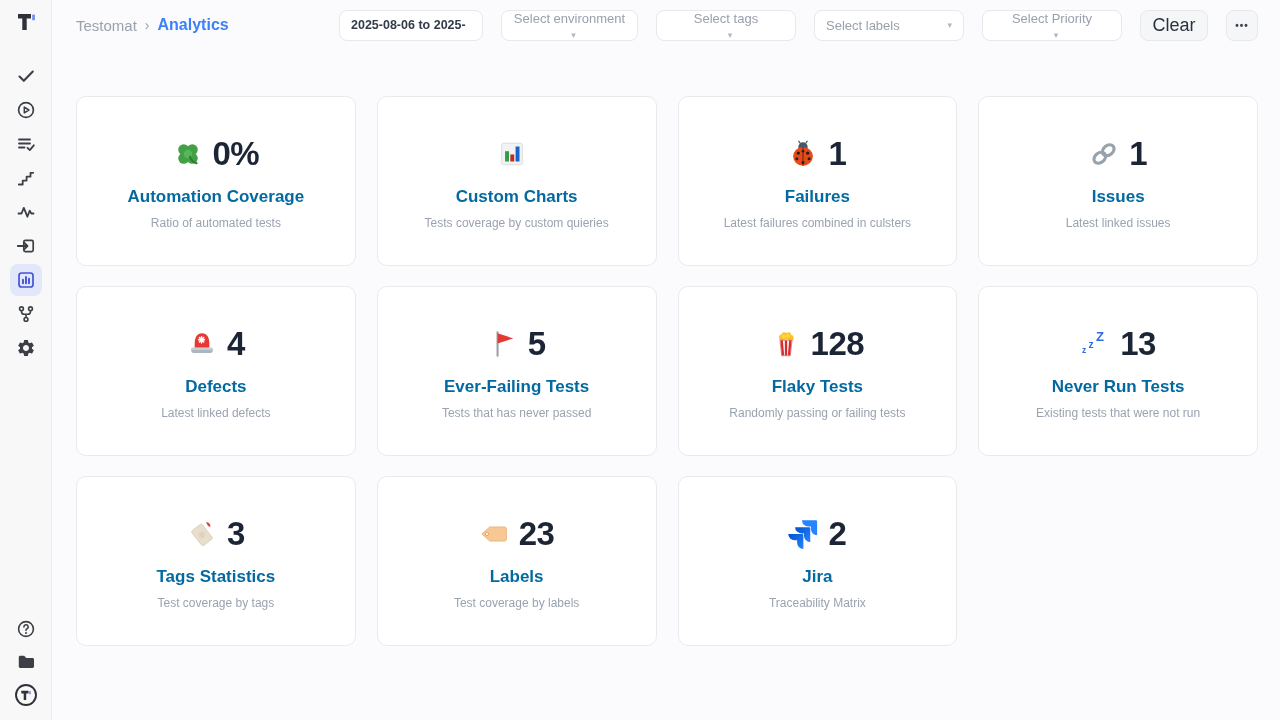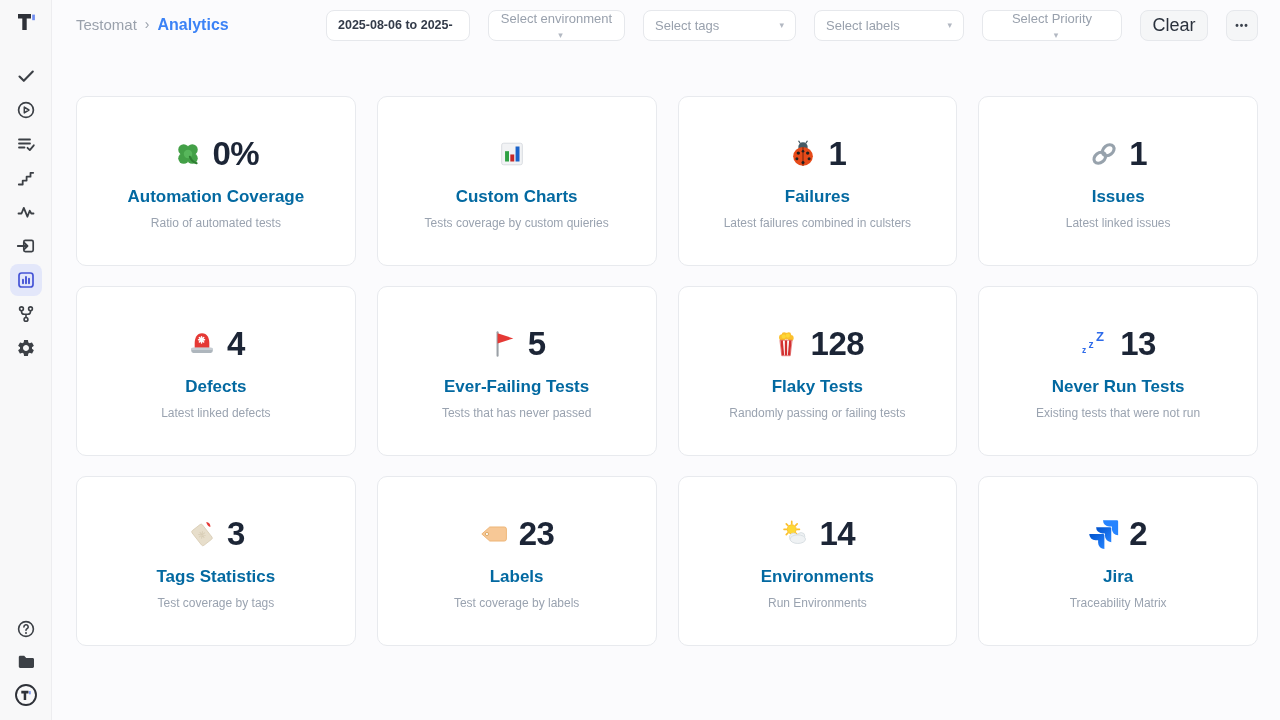--- a/index.html
+++ b/index.html
@@ -26,35 +26,35 @@
     margin-bottom: 2px; cursor: pointer;
   }
   .nav-item.active { background: #e3e7fa; }
   .side-bottom { margin-top: auto; display: flex; flex-direction: column; align-items: center; }
   .side-bottom .nav-item { margin-bottom: 1px; }
 
   
   .main { flex: 1; padding: 0 22px 0 24px; }
 
   .topbar { height: 50px; display: flex; align-items: center; justify-content: space-between; }
-  .breadcrumb { display: flex; align-items: flex-start; gap: 8px; font-size: 15px; }
+  .breadcrumb { display: flex; align-items: center; gap: 8px; font-size: 15px; }
   .crumb-project { color: #9aa1ac; font-weight: 500; cursor: pointer; }
   .crumb-sep { color: #9aa1ac; font-size: 14px; }
   .crumb-page { color: #3b82f6; font-weight: 700; font-size: 16px; }
 
   .controls { display: flex; align-items: center; gap: 18px; }
   .ctrl {
     height: 31px; background: #fff; border: 1px solid #e6e8ec; border-radius: 8px;
     font-size: 13px; display: flex; align-items: center; padding: 0 11px; cursor: pointer;
     white-space: nowrap; overflow: hidden;
   }
   .date-field { width: 144px; font-weight: 700; color: #333b49; font-size: 12.5px; }
   .select { justify-content: space-between; color: #99a1ad; font-size: 13px; }
   .sel-env { width: 137px; flex-direction: column; }
-  .sel-tags { width: 153px; }
+  .sel-tags { width: 140px; flex-direction: column; }
   .sel-labels { width: 150px; }
   .sel-priority { width: 140px; flex-direction: column; }
   .caret { color: #b2b8c2; font-size: 9px; margin-left: 8px; }
   .btn { background: #f5f6f7; justify-content: center; color: #2b323d; }
   .btn-clear { width: 68px; font-size: 18px; }
   .btn-more { width: 32px; padding: 0; font-size: 10px; font-weight: 700; letter-spacing: 1px; color: #3a414c; }
 
   
   .grid {
     margin-top: 46px;
@@ -375,40 +375,20 @@
             <path d="M3 16l8.5-7.5H27a2.2 2.2 0 0 1 2.2 2.2v10.6A2.2 2.2 0 0 1 27 23.5H11.5z" fill="#f7c896" stroke="#edb373"></path>
             <circle cx="8.5" cy="16" r="1.7" fill="#fff" stroke="#d9a864"></circle>
           </svg>
         </span>
         <span class="card-value">23</span>
       </div>
       <div class="card-title">Labels</div>
       <div class="card-subtitle">Test coverage by labels</div>
     </div>
 
-    <div class="card">
-      <div class="card-head">
-        <span class="card-icon">
-          <svg width="30" height="30" viewBox="0 0 32 32">
-            <g stroke="#fbc02d" stroke-width="1.8" stroke-linecap="round">
-              <path d="M12.5 2.6v2.6M12.5 16.8v2.2M4.3 11h2.6M18.1 11h2.6M6.7 5.2l1.8 1.8M16.5 14.8l1.8 1.8M18.3 5.2l-1.8 1.8M8.5 14.8l-1.8 1.8"></path>
-            </g>
-            <circle cx="12.5" cy="11" r="4.8" fill="#fdd835" stroke="#fbc02d"></circle>
-            <g fill="#eff2f4" stroke="#d6dde1" stroke-width="1">
-              <circle cx="14.5" cy="19.5" r="4.4"></circle>
-                <circle cx="22.5" cy="18.5" r="4"></circle>
-              <ellipse cx="19" cy="21.5" rx="8.2" ry="4.6"></ellipse>
-            </g>
-          </svg>
-        </span>
-        <span class="card-value">14</span>
-      </div>
-      <div class="card-title">Environments</div>
-      <div class="card-subtitle">Run Environments</div>
-    </div>
 
     <div class="card">
       <div class="card-head">
         <span class="card-icon">
           <svg width="30" height="30" viewBox="0 0 24 24">
             <defs>
               <linearGradient id="jg1" x1="0" y1="0" x2="1" y2="1">
                 <stop offset="0" stop-color="#0052cc"></stop>
                   <stop offset="1" stop-color="#2684ff"></stop>
               </linearGradient>

